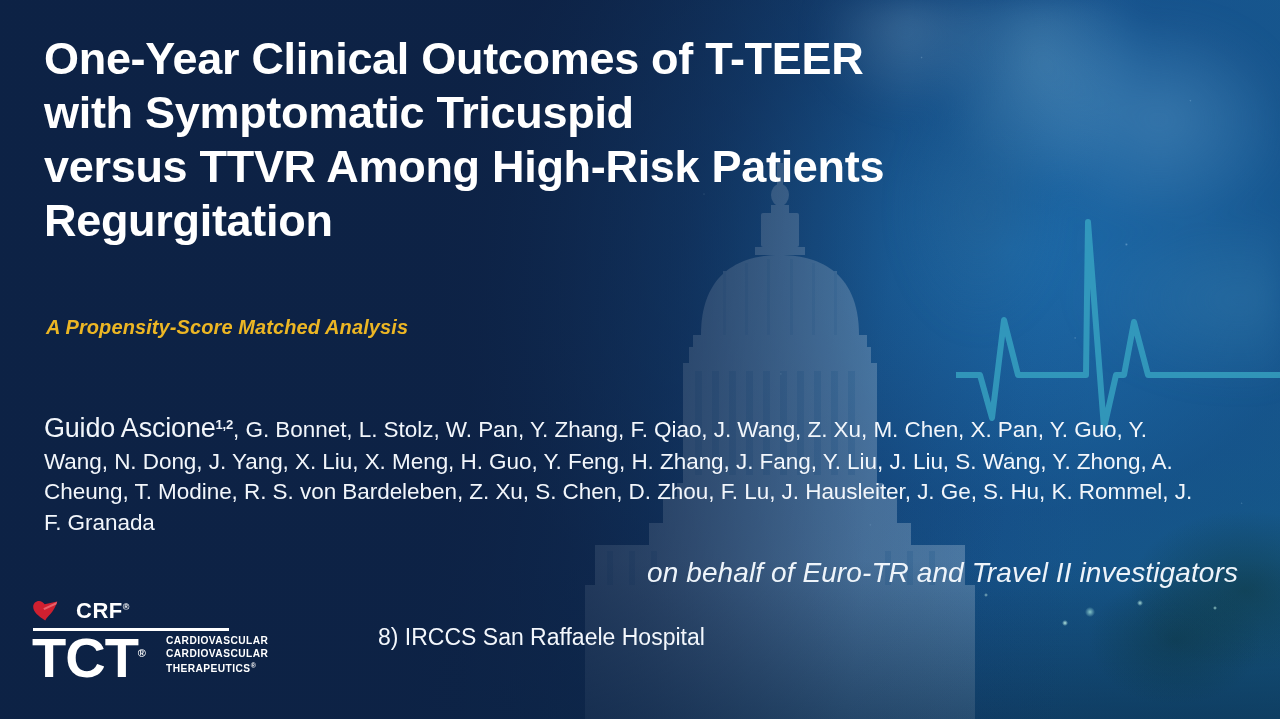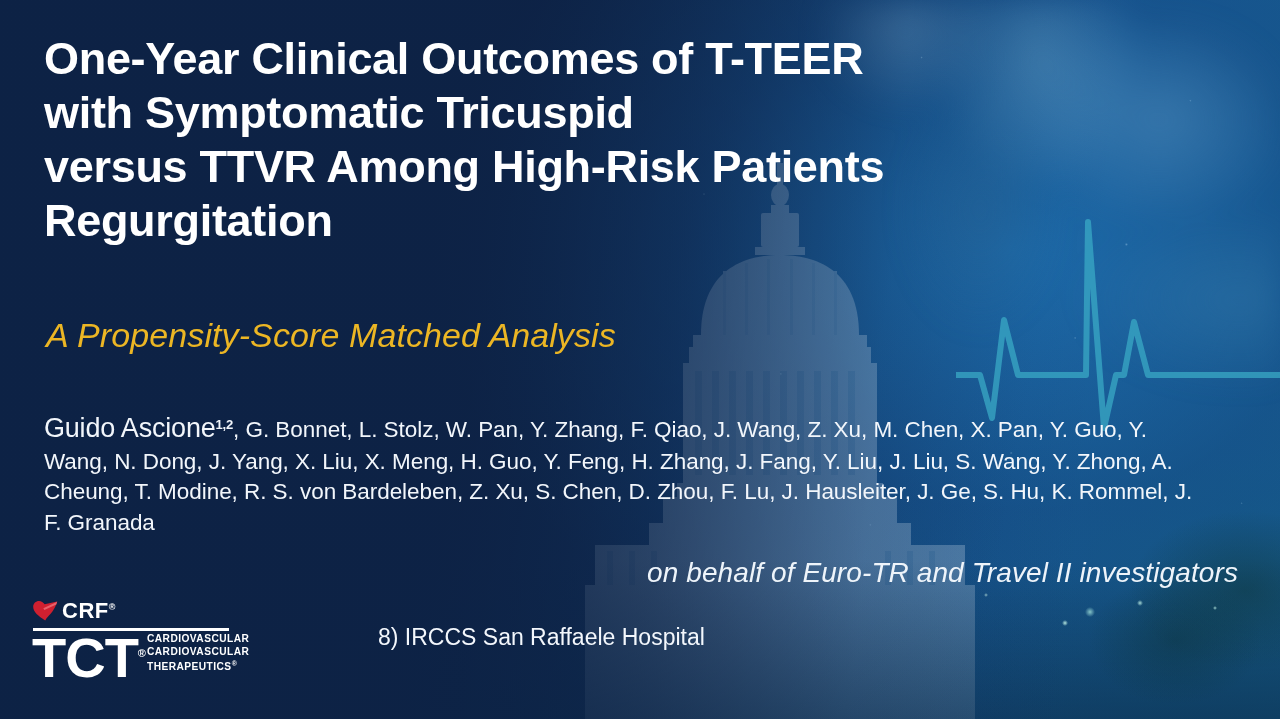--- a/index.html
+++ b/index.html
@@ -92,22 +92,22 @@
     color:#ffffff;
     font-size:45px;
     font-weight:bold;
     line-height:1.20;
     letter-spacing:-.3px;
   }
 
   .subtitle{
     position:absolute; left:46px; top:316px;
     color:#ecb624;
-    font-size:34px;
-    font-weight:normal;
+    font-size:20px;
+    font-weight:bold;
     font-style:italic;
     letter-spacing:.1px;
   }
 
   .authors{
     position:absolute; left:44px; top:410px; width:1152px;
     color:#f2f6fb;
     font-size:22.5px;
     line-height:1.36;
     letter-spacing:-.05px;
@@ -118,28 +118,28 @@
   .behalf{
     position:absolute; right:42px; top:557px;
     color:#eef4fa;
     font-size:28px;
     font-style:italic;
     letter-spacing:.1px;
   }
 
   
   .logo{ position:absolute; left:24px; top:598px; width:270px; height:92px; }
-  .logo-crf-row{ display:flex; align-items:center; gap:4px; height:26px; padding-left:8px; }
+  .logo-crf-row{ display:flex; align-items:center; gap:18px; height:26px; padding-left:8px; }
   .logo-crf-text{
     color:#ffffff; font-weight:bold; font-size:22px; letter-spacing:.5px;
     line-height:1;
   }
   .logo-crf-text .reg{ font-size:9px; vertical-align:super; }
   .logo-rule{ width:196px; height:3px; background:#ffffff; margin:4px 0 1px 9px; }
-  .logo-main{ display:flex; align-items:flex-start; gap:1px; padding-left:8px; }
+  .logo-main{ display:flex; align-items:center; gap:20px; padding-left:8px; }
   .logo-tct{
     color:#ffffff; font-weight:bold; font-size:56px; line-height:.92;
     letter-spacing:-1px; font-family:"Liberation Sans", sans-serif;
   }
   .logo-tct .reg{ font-size:11px; vertical-align:super; letter-spacing:0; }
   .logo-sub{
     color:#ffffff; font-size:10.2px; font-weight:bold; line-height:1.30;
     letter-spacing:.45px; padding-bottom:6px;
   }
   .logo-sub .reg{ font-size:7px; vertical-align:super; }

